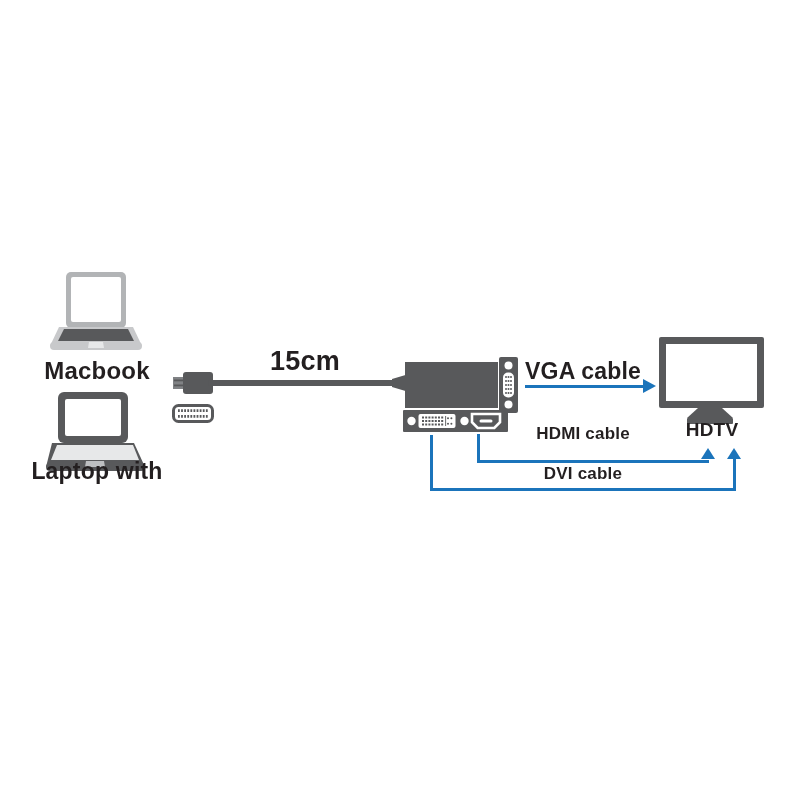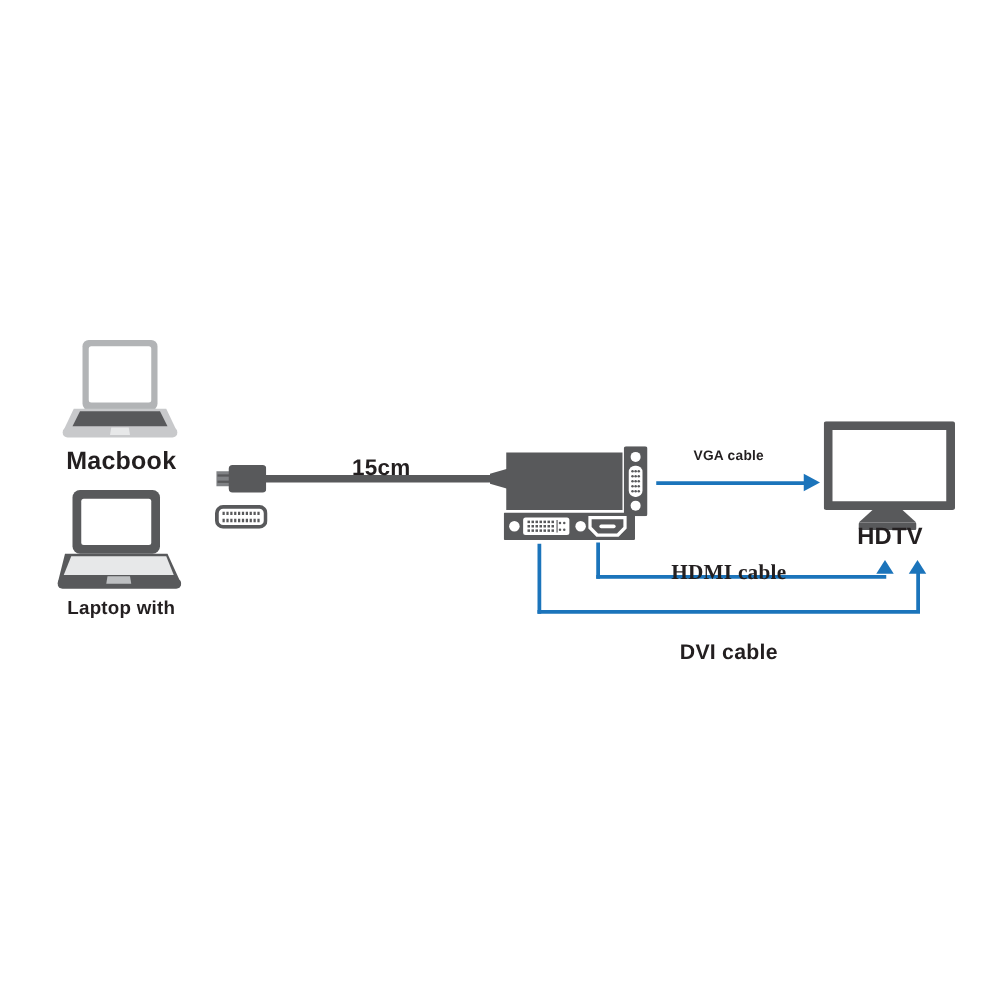--- a/index.html
+++ b/index.html
@@ -52,44 +52,44 @@
 <div class="stage">
 
   <svg class="abs" style="left:50px;top:272px;" width="92" height="82" viewBox="0 0 92 82">
     <rect class="f-frame" x="16" y="0" width="60" height="56" rx="5"></rect>
     <rect class="f-white" x="21" y="5" width="50" height="45" rx="2"></rect>
     <polygon class="f-body" points="9,55 83,55 92,74 0,74"></polygon>
     <rect class="f-body" x="0" y="70" width="92" height="8" rx="4"></rect>
     <polygon class="f-dark" points="14,57 78,57 84,69 8,69"></polygon>
     <polygon class="f-panel" points="39,70 53,70 54,76 38,76"></polygon>
   </svg>
-  <div class="lbl" style="left:27px;top:358px;width:140px;font-size:20px;">Macbook</div>
+  <div class="lbl" style="left:27px;top:358px;width:140px;font-size:24px;">Macbook</div>
 
   <svg class="abs" style="left:46px;top:392px;" width="99" height="82" viewBox="0 0 99 82">
     <rect class="f-dark" x="12" y="0" width="70" height="51" rx="6"></rect>
     <rect class="f-white" x="19" y="7" width="56" height="37" rx="2"></rect>
     <polygon class="f-dark" points="6,51 88,51 99,75 0,75"></polygon>
     <rect class="f-dark" x="0" y="71" width="99" height="8" rx="4"></rect>
     <polygon class="f-panel" points="11,53 87,53 93,68 5,68"></polygon>
     <polygon class="f-pad" points="40,69 58,69 59,75 39,75"></polygon>
   </svg>
-  <div class="lbl" style="left:7px;top:479px;width:180px;font-size:15px;">
+  <div class="lbl" style="left:7px;top:459px;width:180px;font-size:23px;">
     <span>Laptop with</span>
   </div>
 
   <svg class="abs" style="left:173px;top:370px;" width="40" height="26" viewBox="0 0 40 26">
     <rect class="f-mid" x="0" y="7" width="11" height="12"></rect>
     <rect class="f-dark" x="1" y="9.5" width="10" height="1.8"></rect>
     <rect class="f-dark" x="1" y="14.5" width="10" height="1.8"></rect>
     <rect class="f-dark" x="10" y="2" width="30" height="22" rx="3"></rect>
   </svg>
 
   <div class="cableline" style="left:208px;top:380px;width:192px;height:6px;border-radius:3px;"></div>
   <div class="cableline" style="left:392px;top:374px;width:16px;height:18px;clip-path:polygon(0 28%,100% 2%,100% 98%,0 72%);"></div>
-  <div class="lbl" style="left:245px;top:364px;width:120px;font-size:18px;">15cm</div>
+  <div class="lbl" style="left:245px;top:346px;width:120px;font-size:27px;">15cm</div>
 
   <svg class="abs" style="left:172px;top:404px;" width="42" height="19" viewBox="0 0 42 19">
     <rect class="f-white s-dark" x="1.5" y="1.5" width="39" height="16" rx="5" stroke-width="3"></rect>
     <line class="s-dark" x1="6" y1="6.6" x2="36" y2="6.6" stroke-width="2.6" stroke-dasharray="1.8 1.3"></line>
     <line class="s-dark" x1="6" y1="12.4" x2="36" y2="12.4" stroke-width="2.6" stroke-dasharray="1.8 1.3"></line>
   </svg>
 
   <div class="abs" style="left:405px;top:362px;width:93px;height:46px;background:var(--dark-gray,#58595b);"></div>
 
   <svg class="abs" style="left:499px;top:357px;" width="19" height="56" viewBox="0 0 19 56">
@@ -150,34 +150,34 @@
         <rect x="42.2" y="6" width="0.9" height="10"></rect>
       </g>
     </g>
     <circle class="f-white" cx="61.5" cy="11" r="4.2"></circle>
     <g>
       <polygon points="69,4 97,4 97,12.2 91.3,18 74.7,18 69,12.2" fill="none" class="s-white" stroke-width="2.6"></polygon>
       <rect class="f-white" x="76.5" y="9.5" width="13" height="3" rx="1.5"></rect>
     </g>
   </svg>
 
-  <div class="lbl" style="left:523px;top:359px;width:120px;font-size:11px;">VGA cable</div>
+  <div class="lbl" style="left:523px;top:359px;width:120px;font-size:23px;">VGA cable</div>
   <div class="bline" style="left:525px;top:385px;width:120px;height:3px;"></div>
   <div class="arrow-right" style="left:643px;top:379px;"></div>
 
   <div class="bline" style="left:477px;top:434px;width:3px;height:29px;"></div>
   <div class="bline" style="left:477px;top:460px;width:232px;height:3px;"></div>
   <div class="arrow-up" style="left:701px;top:448px;"></div>
-  <div class="lbl" style="left:522px;top:448px;width:122px;font-size:17px;font-family:Liberation Serif, serif;">HDMI cable</div>
+  <div class="lbl" style="left:522px;top:424px;width:122px;font-size:17px;">HDMI cable</div>
 
   <div class="bline" style="left:430px;top:435px;width:3px;height:56px;"></div>
   <div class="bline" style="left:430px;top:488px;width:306px;height:3px;"></div>
   <div class="bline" style="left:733px;top:458px;width:3px;height:32px;"></div>
   <div class="arrow-up" style="left:727px;top:448px;"></div>
-  <div class="lbl" style="left:522px;top:464px;width:122px;font-size:17px;margin-top:48px;">DVI cable</div>
+  <div class="lbl" style="left:522px;top:464px;width:122px;font-size:17px;">DVI cable</div>
 
   <svg class="abs" style="left:659px;top:337px;" width="106" height="88" viewBox="0 0 106 88">
     <rect class="f-dark" x="0" y="0" width="105" height="71" rx="2"></rect>
     <rect class="f-white" x="7" y="7" width="91" height="57"></rect>
     <polygon class="f-dark" points="39,71 63,71 74,81 28,81"></polygon>
     <rect class="f-dark" x="28" y="81" width="46" height="6" rx="1"></rect>
   </svg>
   <div class="lbl" style="left:662px;top:419px;width:100px;font-size:19px;">HDTV</div>
 
 </div>

